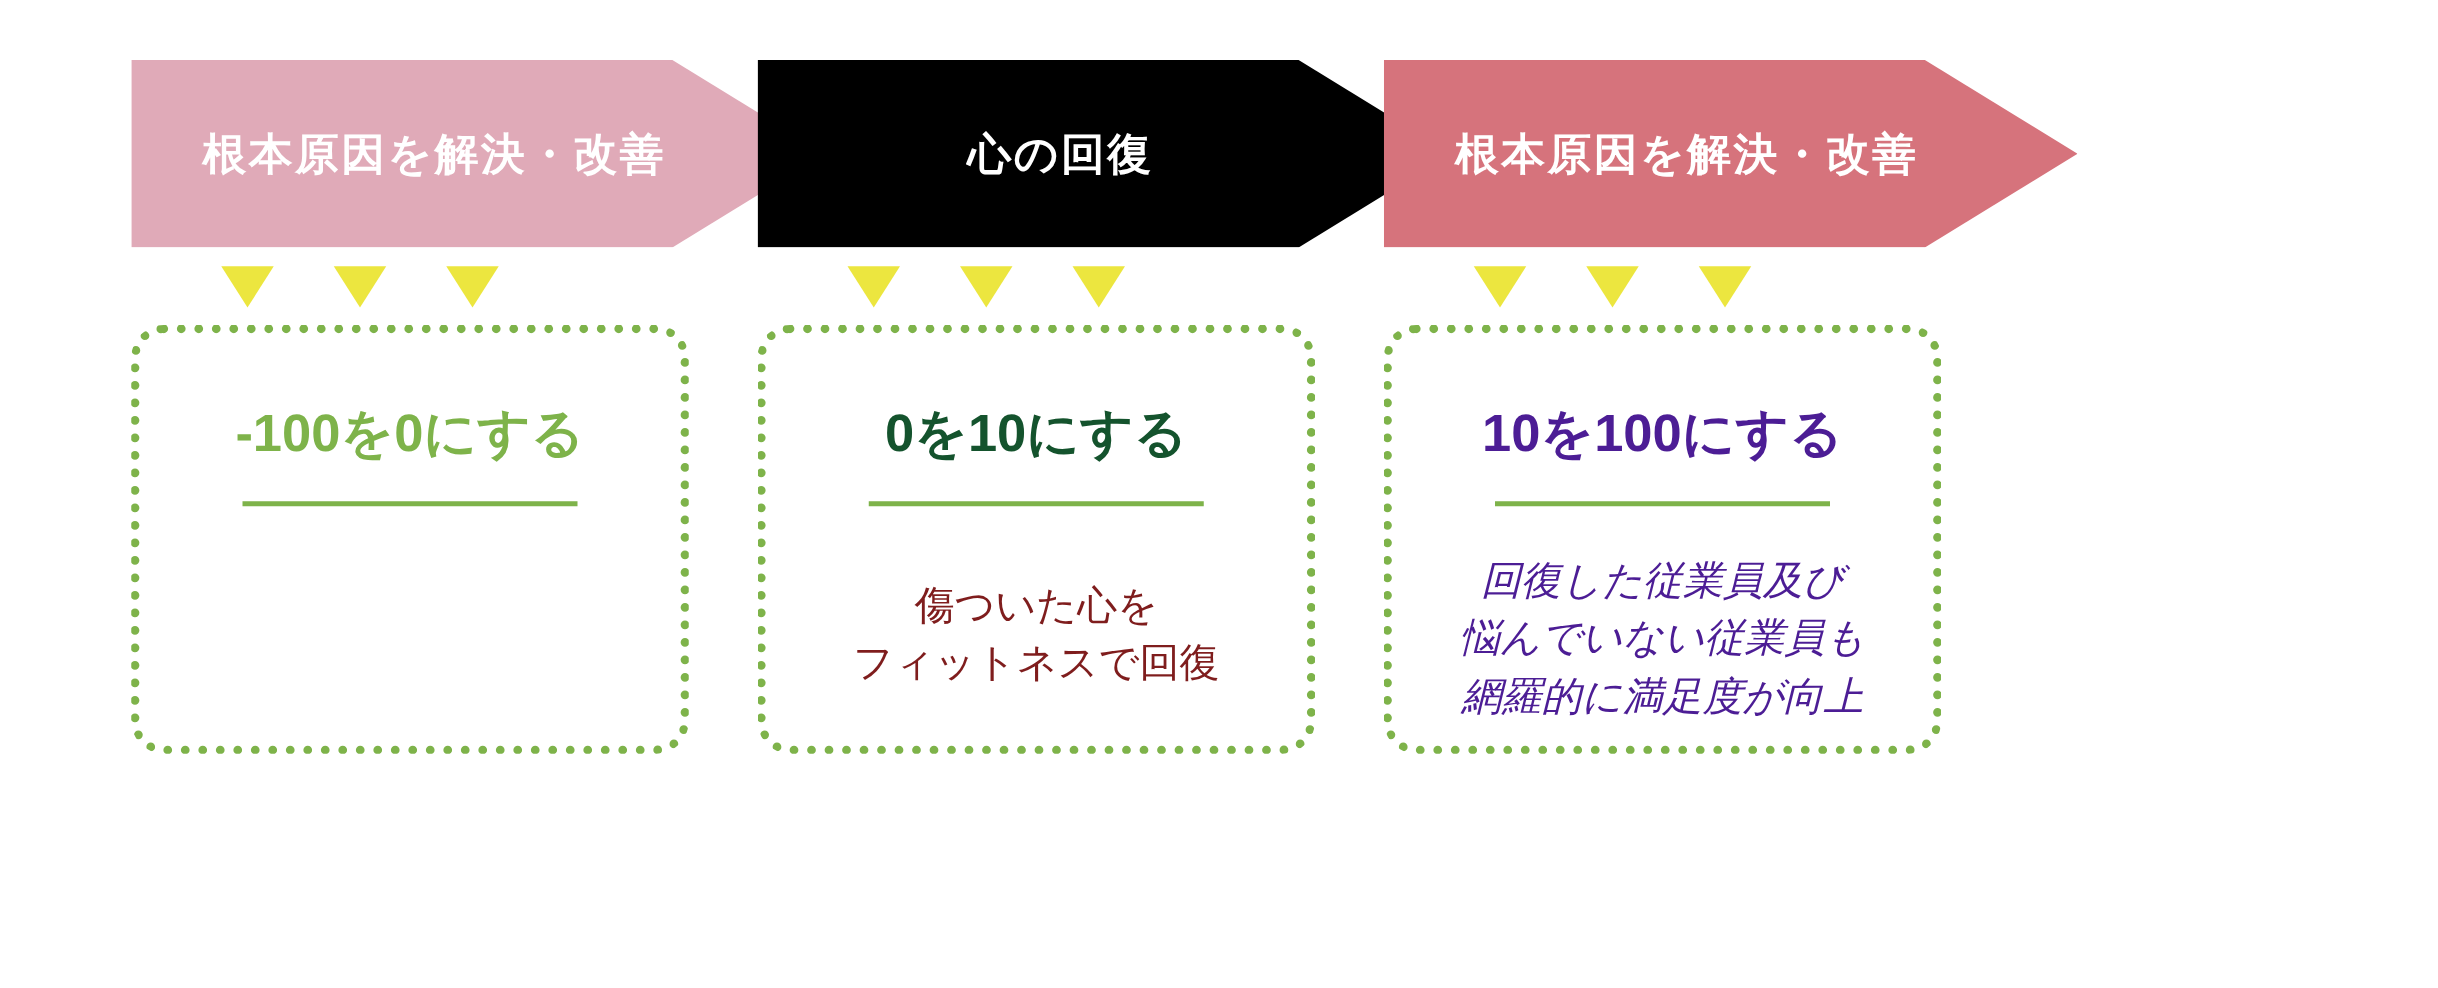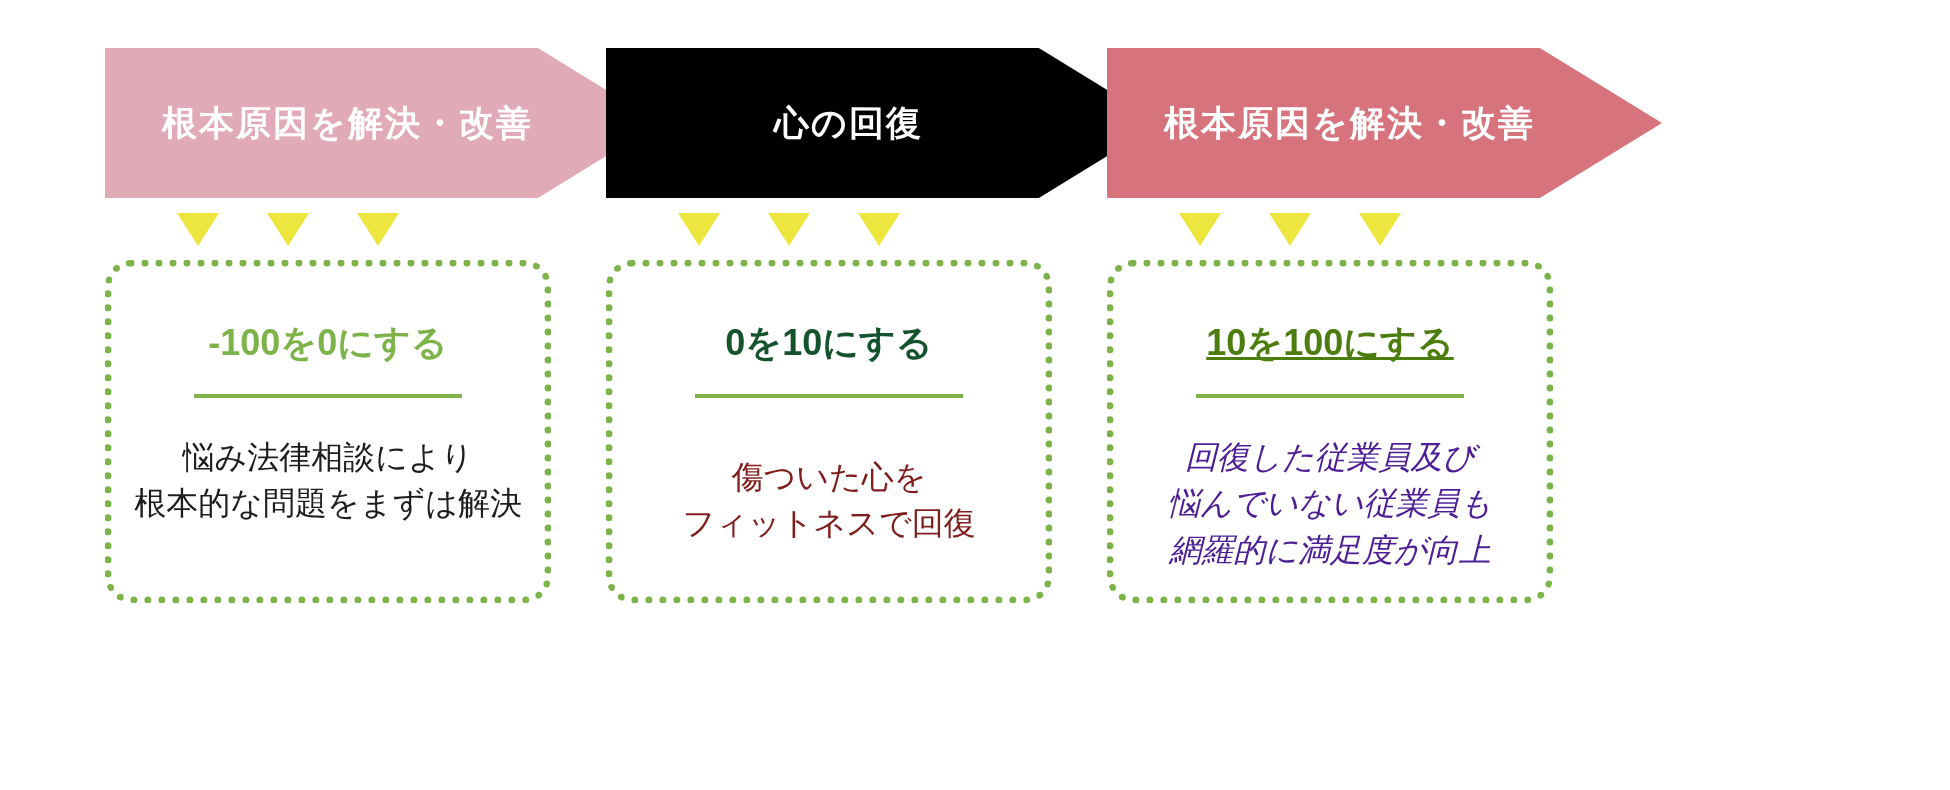--- a/index.html
+++ b/index.html
@@ -97,21 +97,21 @@
     box-sizing: border-box;
     display: flex;
     flex-direction: column;
     align-items: center;
     justify-content: flex-start;
     padding-top: 52px;
     background: #ffffff;
   }
   .card-title {
     color: #7eb34a;
-    font-size: 36px;
+    font-size: 42px;
     font-weight: bold;
     letter-spacing: 0px;
     white-space: nowrap;
     text-align: center;
   }
   .card-rule {
     width: 268px;
     height: 4px;
     background: #7eb34a;
     margin-top: 26px;
@@ -139,22 +139,20 @@
         </div>
       </div>
       <div class="tri-row">
         <span class="tri" style="border-top-color: rgb(236, 230, 63);"></span>
         <span class="tri" style="border-top-color: rgb(236, 230, 63);"></span>
         <span class="tri" style="border-top-color: rgb(236, 230, 63);"></span>
       </div>
       <div class="card" style="border-color: rgb(126, 179, 74);">
         <div class="card-title" style="color: rgb(126, 179, 74);">-100を0にする</div>
         <div class="card-rule" style="background: rgb(126, 179, 74);"></div>
-        <div class="card-body" style="color: rgb(29, 29, 29);">悩み法律相談により
-根本的な問題をまずは解決</div>
       </div>
     </div>
 
     <div class="column">
       <div class="banner-wrap">
         <div class="banner" id="banner-2" style="background: #000000;">
           <span class="banner-label" style="color: rgb(255, 255, 255);">心の回復</span>
         </div>
       </div>
       <div class="tri-row">
@@ -175,21 +173,21 @@
         <div class="banner" id="banner-3" style="background: rgb(214, 115, 124);">
           <span class="banner-label" style="color: rgb(255, 255, 255);">根本原因を解決・改善</span>
         </div>
       </div>
       <div class="tri-row">
         <span class="tri" style="border-top-color: rgb(236, 230, 63);"></span>
         <span class="tri" style="border-top-color: rgb(236, 230, 63);"></span>
         <span class="tri" style="border-top-color: rgb(236, 230, 63);"></span>
       </div>
       <div class="card" style="border-color: rgb(126, 179, 74);">
-        <div class="card-title" style="color: #4d7c0f; text-decoration: underline;">10を100にする</div>
+        <div class="card-title" style="color: #4c1d95;">10を100にする</div>
         <div class="card-rule" style="background: rgb(126, 179, 74);"></div>
         <div class="card-body" style="color: #4c1d95; font-style: italic;">回復した従業員及び
 悩んでいない従業員も
 網羅的に満足度が向上</div>
       </div>
     </div>
 
   </div>
 </div>
 

